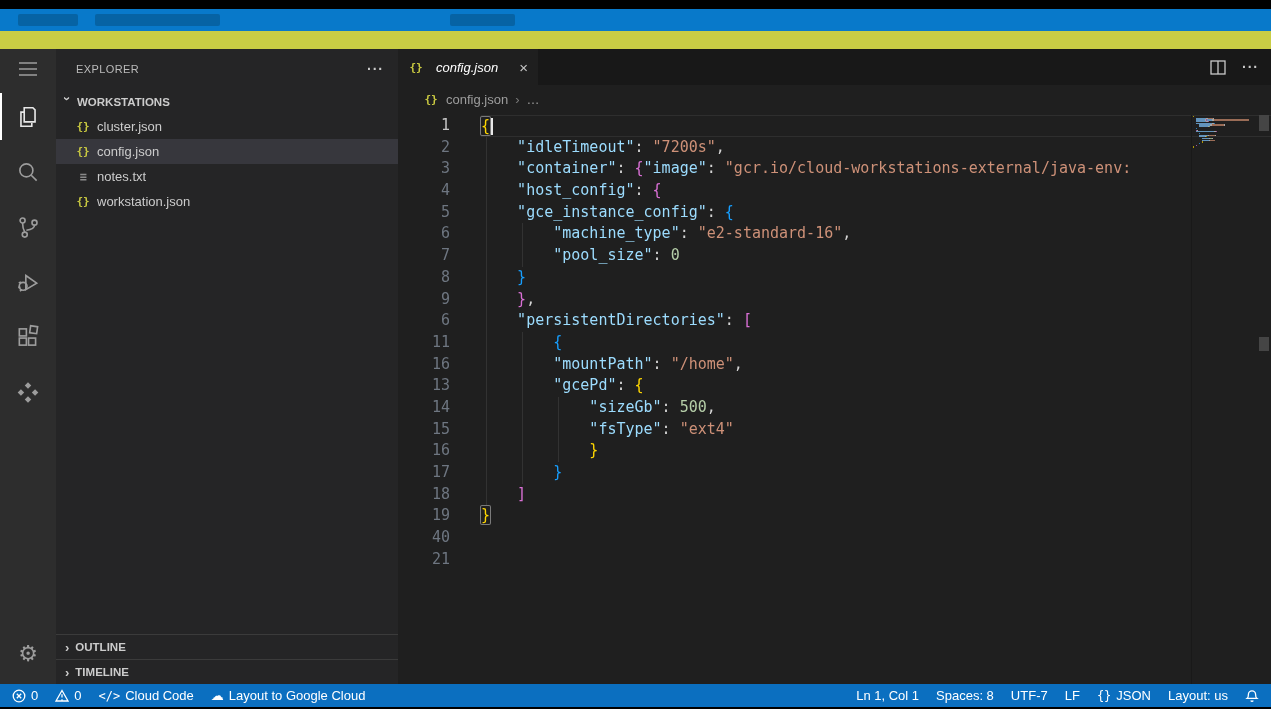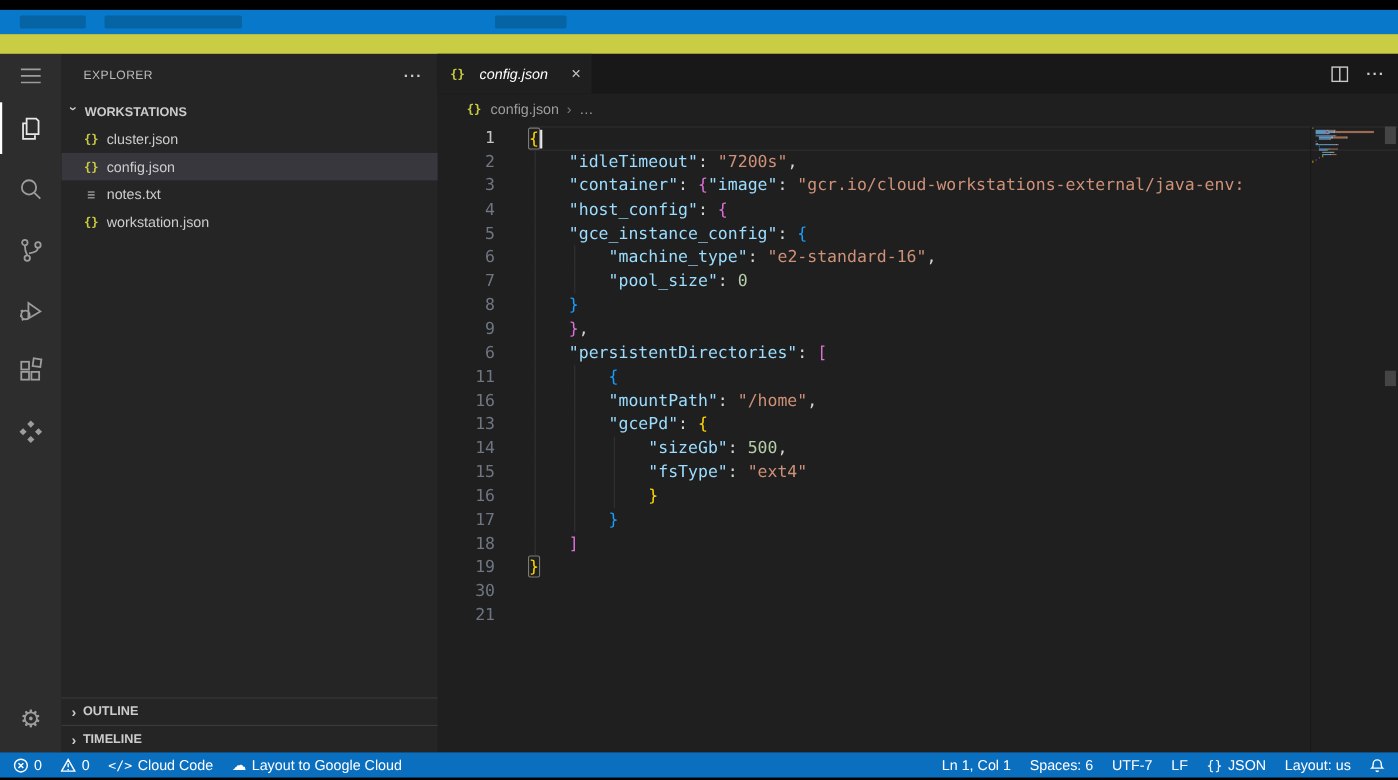--- a/index.html
+++ b/index.html
@@ -230,21 +230,21 @@
           <div class="line"><div class="ln">6</div><div class="lc"><div class="guide" style="left: 4.5px;"></div><span class="sp" style="width: 36.12px;"></span><span class="tk-k">"persistentDirectories"</span><span class="tk-p">: </span><span class="tk-b2">[</span></div></div>
           <div class="line"><div class="ln">11</div><div class="lc"><div class="guide" style="left: 4.5px;"></div><div class="guide" style="left: 40.62px;"></div><span class="sp" style="width: 72.24px;"></span><span class="tk-b3">{</span></div></div>
           <div class="line"><div class="ln">16</div><div class="lc"><div class="guide" style="left: 4.5px;"></div><div class="guide" style="left: 40.62px;"></div><span class="sp" style="width: 72.24px;"></span><span class="tk-k">"mountPath"</span><span class="tk-p">: </span><span class="tk-s">"/home"</span><span class="tk-p">,</span></div></div>
           <div class="line"><div class="ln">13</div><div class="lc"><div class="guide" style="left: 4.5px;"></div><div class="guide" style="left: 40.62px;"></div><span class="sp" style="width: 72.24px;"></span><span class="tk-k">"gcePd"</span><span class="tk-p">: </span><span class="tk-b1">{</span></div></div>
           <div class="line"><div class="ln">14</div><div class="lc"><div class="guide" style="left: 4.5px;"></div><div class="guide" style="left: 40.62px;"></div><div class="guide" style="left: 76.74px;"></div><span class="sp" style="width: 108.36px;"></span><span class="tk-k">"sizeGb"</span><span class="tk-p">: </span><span class="tk-n">500</span><span class="tk-p">,</span></div></div>
           <div class="line"><div class="ln">15</div><div class="lc"><div class="guide" style="left: 4.5px;"></div><div class="guide" style="left: 40.62px;"></div><div class="guide" style="left: 76.74px;"></div><span class="sp" style="width: 108.36px;"></span><span class="tk-k">"fsType"</span><span class="tk-p">: </span><span class="tk-s">"ext4"</span></div></div>
           <div class="line"><div class="ln">16</div><div class="lc"><div class="guide" style="left: 4.5px;"></div><div class="guide" style="left: 40.62px;"></div><div class="guide" style="left: 76.74px;"></div><span class="sp" style="width: 108.36px;"></span><span class="tk-b1">}</span></div></div>
           <div class="line"><div class="ln">17</div><div class="lc"><div class="guide" style="left: 4.5px;"></div><div class="guide" style="left: 40.62px;"></div><span class="sp" style="width: 72.24px;"></span><span class="tk-b3">}</span></div></div>
           <div class="line"><div class="ln">18</div><div class="lc"><div class="guide" style="left: 4.5px;"></div><span class="sp" style="width: 36.12px;"></span><span class="tk-b2">]</span></div></div>
           <div class="line"><div class="ln">19</div><div class="lc"><span class="tk-b1 boxed">}</span></div></div>
-          <div class="line"><div class="ln">30</div><div class="lc"></div></div>
+          <div class="line"><div class="ln">40</div><div class="lc"></div></div>
           <div class="line"><div class="ln">21</div><div class="lc"></div></div>
         </div>
       <div class="minimap" id="minimap">
           <div class="mm-row"><span style="width: 0px;"></span><span style="width: 0.78px; background: rgb(201, 168, 0);"></span></div>
           <div class="mm-row"><span style="width: 3.12px;"></span><span style="width: 10.14px; background: rgb(110, 168, 216);"></span><span style="width: 1.56px; background: rgb(189, 189, 189);"></span><span style="width: 5.46px; background: rgb(176, 122, 96);"></span><span style="width: 0.78px; background: rgb(189, 189, 189);"></span></div>
           <div class="mm-row"><span style="width: 3.12px;"></span><span style="width: 8.58px; background: rgb(110, 168, 216);"></span><span style="width: 1.56px; background: rgb(189, 189, 189);"></span><span style="width: 0.78px; background: rgb(179, 92, 176);"></span><span style="width: 5.46px; background: rgb(110, 168, 216);"></span><span style="width: 1.56px; background: rgb(189, 189, 189);"></span><span style="width: 35.1px; background: rgb(176, 122, 96);"></span></div>
           <div class="mm-row"><span style="width: 3.12px;"></span><span style="width: 10.14px; background: rgb(110, 168, 216);"></span><span style="width: 1.56px; background: rgb(189, 189, 189);"></span><span style="width: 0.78px; background: rgb(179, 92, 176);"></span></div>
           <div class="mm-row"><span style="width: 3.12px;"></span><span style="width: 16.38px; background: rgb(110, 168, 216);"></span><span style="width: 1.56px; background: rgb(189, 189, 189);"></span><span style="width: 0.78px; background: rgb(43, 143, 214);"></span></div>
           <div class="mm-row"><span style="width: 6.24px;"></span><span style="width: 10.92px; background: rgb(110, 168, 216);"></span><span style="width: 1.56px; background: rgb(189, 189, 189);"></span><span style="width: 12.48px; background: rgb(176, 122, 96);"></span><span style="width: 0.78px; background: rgb(189, 189, 189);"></span></div>
           <div class="mm-row"><span style="width: 6.24px;"></span><span style="width: 8.58px; background: rgb(110, 168, 216);"></span><span style="width: 1.56px; background: rgb(189, 189, 189);"></span><span style="width: 0.78px; background: rgb(154, 184, 135);"></span></div>
@@ -292,21 +292,21 @@
       <div class="sb-item">
         <span class="sb-glyph">☁</span>
         <span>Layout to Google Cloud</span>
       </div>
     </div>
   <div class="sb-right" id="sb-right">
       <div class="sb-item">
         <span>Ln 1, Col 1</span>
       </div>
       <div class="sb-item">
-        <span>Spaces: 6</span>
+        <span>Spaces: 8</span>
       </div>
       <div class="sb-item">
         <span>UTF-7</span>
       </div>
       <div class="sb-item">
         <span>LF</span>
       </div>
       <div class="sb-item">
         <span class="sb-braces">{}</span>
         <span>JSON</span>

